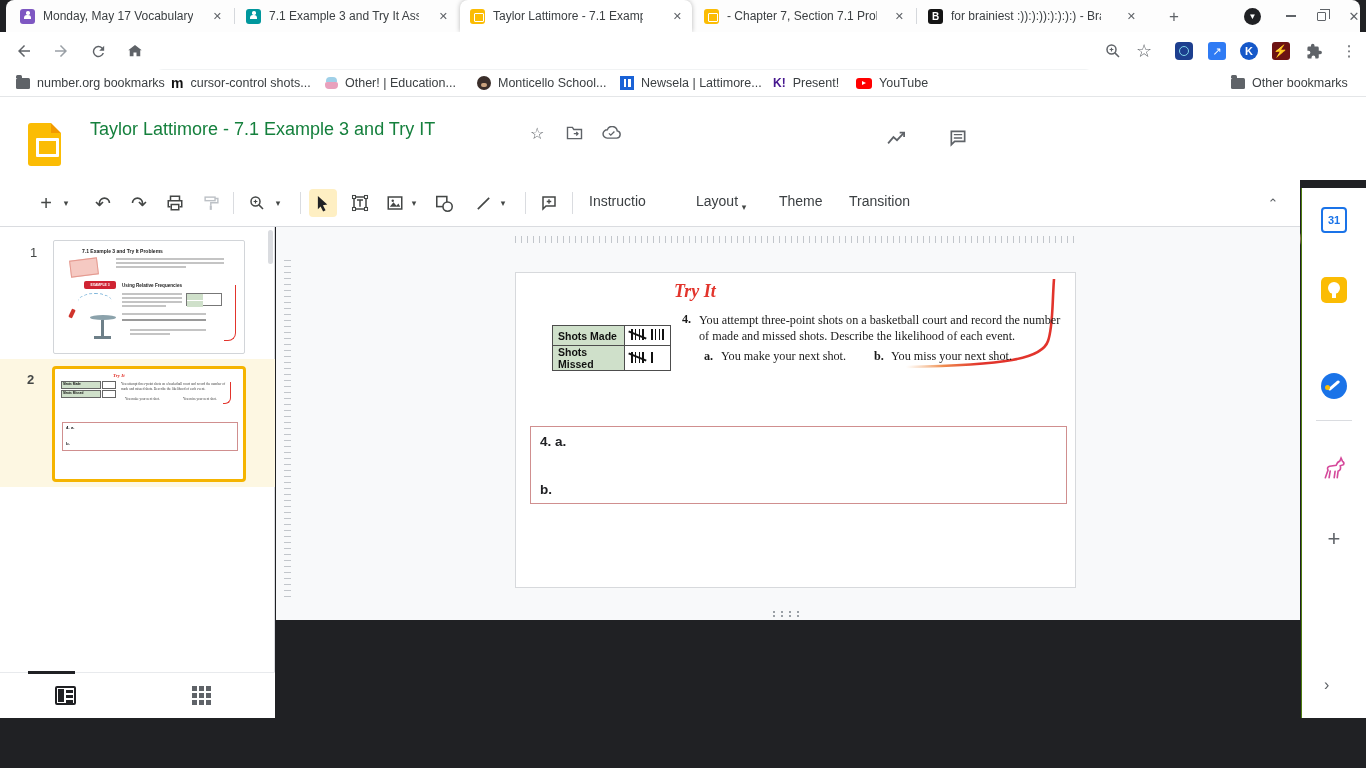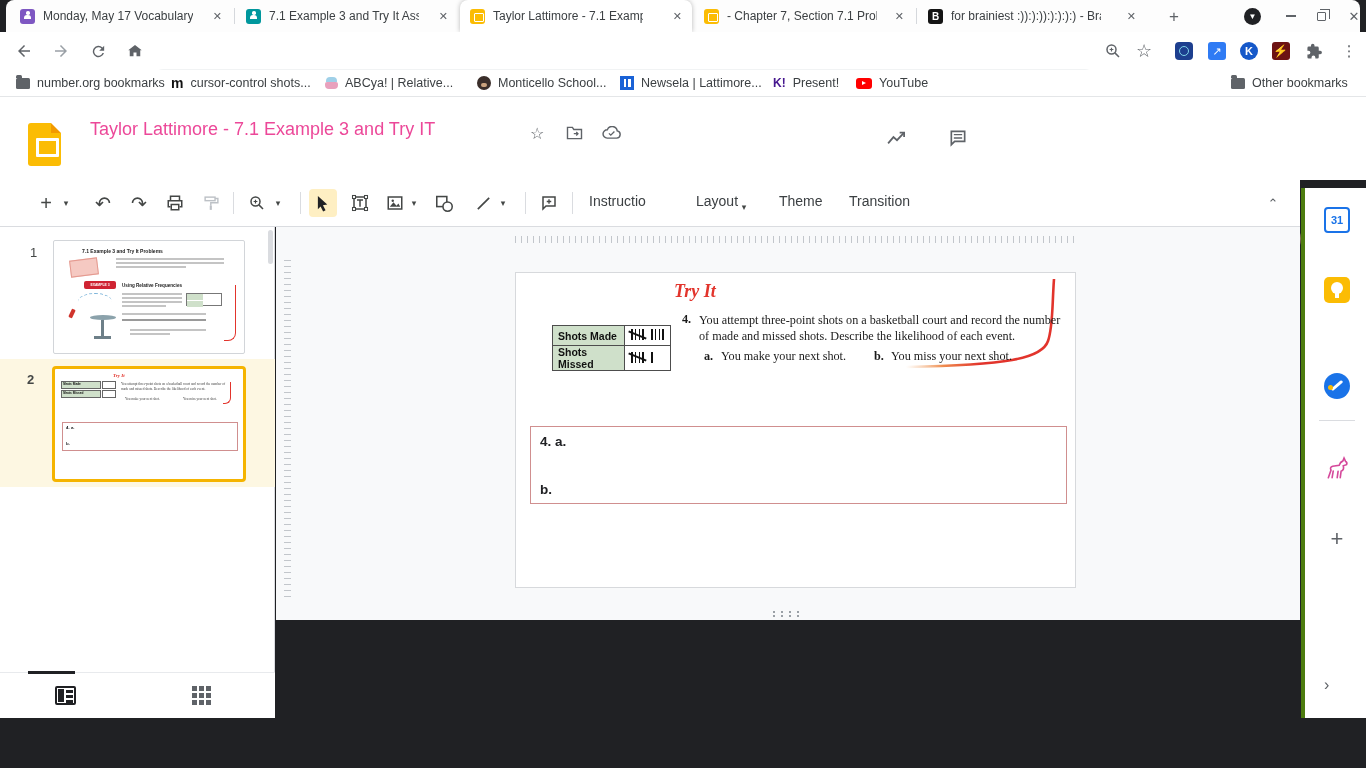--- a/index.html
+++ b/index.html
@@ -44,21 +44,21 @@
   .bmbar{position:absolute;left:0;top:70px;width:1366px;height:27px;background:#fff;border-bottom:1px solid #e4e6e8}
   .bm{position:absolute;top:3px;height:20px;display:flex;align-items:center;gap:7px;font-size:12.5px;color:#3c4043;cursor:pointer;white-space:nowrap}
   .folderic{width:14px;height:11px;background:#5f6368;border-radius:1.5px;position:relative}
   .folderic::before{content:"";position:absolute;left:0;top:-2.5px;width:6px;height:3px;background:#5f6368;border-radius:1.5px 1.5px 0 0}
 
   
   .apphead{position:absolute;left:0;top:97px;width:1366px;height:83px;background:#fff}
   .slideslogo{position:absolute;left:28px;top:123px;width:33px;height:43px;background:#fbbc04;border-radius:3px}
   .slideslogo::after{content:"";position:absolute;left:8px;top:15px;width:17px;height:13px;border:3px solid #fff;border-radius:1px}
   .slideslogo::before{content:"";position:absolute;right:0;top:0;border:5px solid #f29900;border-right-color:#fff;border-top-color:#fff}
-  .doctitle{position:absolute;left:90px;top:119px;font-size:18px;color:#ec4899}
+  .doctitle{position:absolute;left:90px;top:119px;font-size:18px;color:#15803d}
   .headic{position:absolute;top:124px;color:#5f6368;font-size:16px;cursor:pointer}
   .menurow{position:absolute;left:92px;top:152px;display:flex}
   .menurow span{font-size:14.5px;color:#202124;padding:2px 11px;cursor:pointer}
   .presentbtn{position:absolute;left:1008px;top:124px;width:149px;height:37px;border:1px solid #dadce0;border-radius:4px;display:flex;align-items:center;background:#fff;cursor:pointer}
   .presentbtn .lab{font-size:14px;color:#3c4043;font-weight:bold;letter-spacing:.2px}
   .presentbtn .sep{width:1px;height:36px;background:#dadce0;margin-left:12px}
   .playbox{width:16px;height:14px;border:2px solid #3c4043;border-radius:2px;margin:0 10px 0 12px;display:flex;align-items:center;justify-content:center}
   .playbox::after{content:"";border-style:solid;border-width:3.5px 0 3.5px 6px;border-color:transparent transparent transparent #3c4043}
   .sharebtn{position:absolute;left:1180px;top:124px;width:83px;height:37px;background:#fbbc04;border-radius:4px;display:flex;align-items:center;justify-content:center;gap:7px;cursor:pointer}
   .sharebtn .lab{font-size:14px;font-weight:bold;color:#202124}
@@ -124,21 +124,21 @@
   .dragdots{position:absolute;left:494px;top:383px;width:34px;height:7px;
             background:radial-gradient(circle,#9aa0a6 1.1px,transparent 1.2px) 0 0/8px 4px}
 
   
   .notes{position:absolute;left:276px;top:620px;width:1024px;height:98px;background:#fff;border-top:1px solid #dadce0}
   .notesph{position:absolute;left:20px;top:16px;font-size:15.5px;color:#3c4043;cursor:text}
   .explorebtn{position:absolute;left:957px;top:48px;width:40px;height:40px;border:1px solid #dadce0;border-radius:8px;background:#fff;display:flex;align-items:center;justify-content:center;cursor:pointer}
   .explic{width:22px;height:22px;border-radius:5px;background:#5f6368;color:#fff;font-size:12px;display:flex;align-items:center;justify-content:center}
 
   
-  .sidepanel{position:absolute;left:1301px;top:188px;width:65px;height:530px;background:#fff;border-left:4px solid #4d7c0f}
+  .sidepanel{position:absolute;left:1301px;top:188px;width:65px;height:530px;background:#fff;border-left:1px solid #4d7c0f}
   .spic{position:absolute;left:19px;width:26px;height:26px;cursor:pointer}
   .calic{background:#fff;border:2.5px solid #1a73e8;border-radius:4px;color:#1a73e8;font-size:11px;font-weight:bold;display:flex;align-items:center;justify-content:center}
   .keepic{background:#fbbc04;border-radius:5px;position:relative}
   .keepic::before{content:"";position:absolute;left:7px;top:5px;width:12px;height:12px;border-radius:50%;background:#fff}
   .keepic::after{content:"";position:absolute;left:11px;top:16px;width:4px;height:5px;background:#fff}
   .tasksic{background:#1a73e8;border-radius:50%;position:relative}
   .tasksic::before{content:"";position:absolute;left:6px;top:11px;width:14px;height:3px;background:#fff;transform:rotate(-40deg);border-radius:2px}
   .tasksic::after{content:"";position:absolute;left:4px;top:12px;width:5px;height:5px;border-radius:50%;background:#fbbc04}
   .spdivider{position:absolute;left:14px;width:36px;height:1px;background:#dadce0}
   .plusic{color:#5f6368;font-size:22px;display:flex;align-items:center;justify-content:center}
@@ -269,21 +269,21 @@
       <span>number.org bookmarks</span>
     </div>
     <div class="bm" style="left:171px">
       <span style="font-weight:bold;font-size:14px;color:#111">m</span>
       <span>cursor-control shots...</span>
     </div>
     <div class="bm" style="left:325px">
       <span style="width:13px;height:7px;background:#e8a1bd;border-radius:2px 2px 4px 4px;position:relative;margin-top:5px">
           <span style="position:absolute;left:1px;top:-5px;width:11px;height:5px;border-radius:4px 4px 0 0;background:#9fd0e8"></span>
         </span>
-      <span>ABCya! | Relative...</span>
+      <span>Other! | Education...</span>
     </div>
     <div class="bm" style="left:477px">
       <span style="width:14px;height:14px;border-radius:50%;background:#3a2e2a;position:relative">
           <span style="position:absolute;left:4px;top:7px;width:6px;height:4px;border-radius:2px;background:#caa27e"></span>
         </span>
       <span>Monticello School...</span>
     </div>
     <div class="bm" style="left:620px">
       <span style="width:14px;height:14px;background:#1a62d6;display:flex;gap:2px;align-items:center;justify-content:center">
           <span style="width:2.5px;height:8px;background:#fff"></span>

